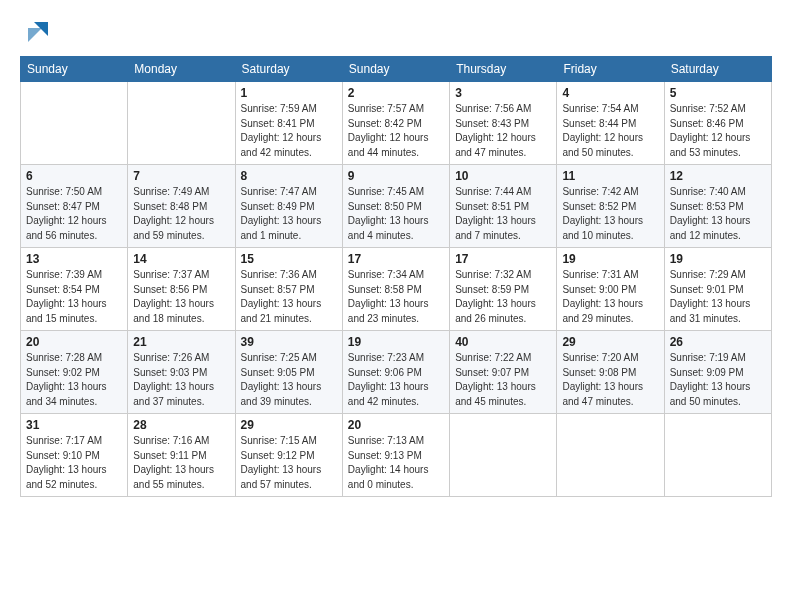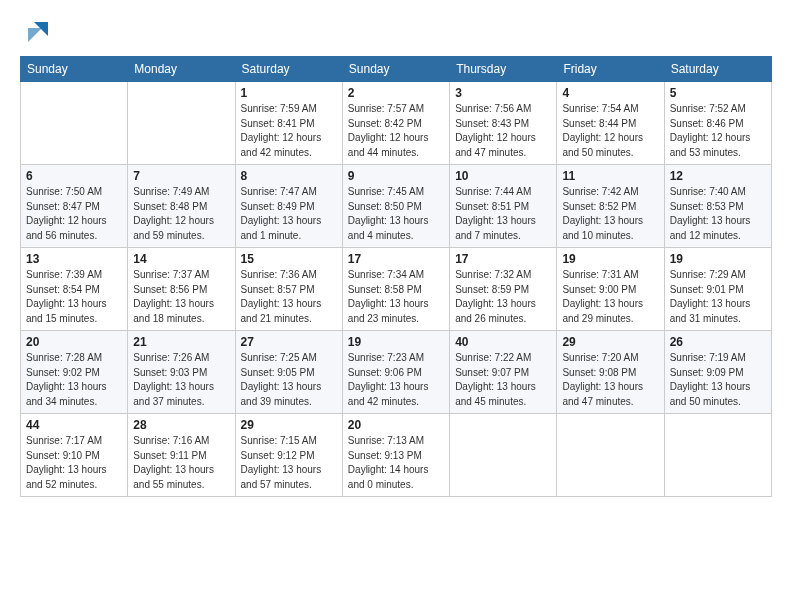--- a/index.html
+++ b/index.html
@@ -218,21 +218,21 @@
         <tr>
           <td>
             <span class="day-number">20</span>
             <div class="day-info">Sunrise: 7:28 AM<br>Sunset: 9:02 PM<br>Daylight: 13 hours and 34 minutes.</div>
           </td>
           <td>
             <span class="day-number">21</span>
             <div class="day-info">Sunrise: 7:26 AM<br>Sunset: 9:03 PM<br>Daylight: 13 hours and 37 minutes.</div>
           </td>
           <td>
-            <span class="day-number">27</span>
+            <span class="day-number">39</span>
             <div class="day-info">Sunrise: 7:25 AM<br>Sunset: 9:05 PM<br>Daylight: 13 hours and 39 minutes.</div>
           </td>
           <td>
             <span class="day-number">19</span>
             <div class="day-info">Sunrise: 7:23 AM<br>Sunset: 9:06 PM<br>Daylight: 13 hours and 42 minutes.</div>
           </td>
           <td>
             <span class="day-number">40</span>
             <div class="day-info">Sunrise: 7:22 AM<br>Sunset: 9:07 PM<br>Daylight: 13 hours and 45 minutes.</div>
           </td>
@@ -240,21 +240,21 @@
             <span class="day-number">29</span>
             <div class="day-info">Sunrise: 7:20 AM<br>Sunset: 9:08 PM<br>Daylight: 13 hours and 47 minutes.</div>
           </td>
           <td>
             <span class="day-number">26</span>
             <div class="day-info">Sunrise: 7:19 AM<br>Sunset: 9:09 PM<br>Daylight: 13 hours and 50 minutes.</div>
           </td>
         </tr>
         <tr>
           <td>
-            <span class="day-number">44</span>
+            <span class="day-number">31</span>
             <div class="day-info">Sunrise: 7:17 AM<br>Sunset: 9:10 PM<br>Daylight: 13 hours and 52 minutes.</div>
           </td>
           <td>
             <span class="day-number">28</span>
             <div class="day-info">Sunrise: 7:16 AM<br>Sunset: 9:11 PM<br>Daylight: 13 hours and 55 minutes.</div>
           </td>
           <td>
             <span class="day-number">29</span>
             <div class="day-info">Sunrise: 7:15 AM<br>Sunset: 9:12 PM<br>Daylight: 13 hours and 57 minutes.</div>
           </td>

